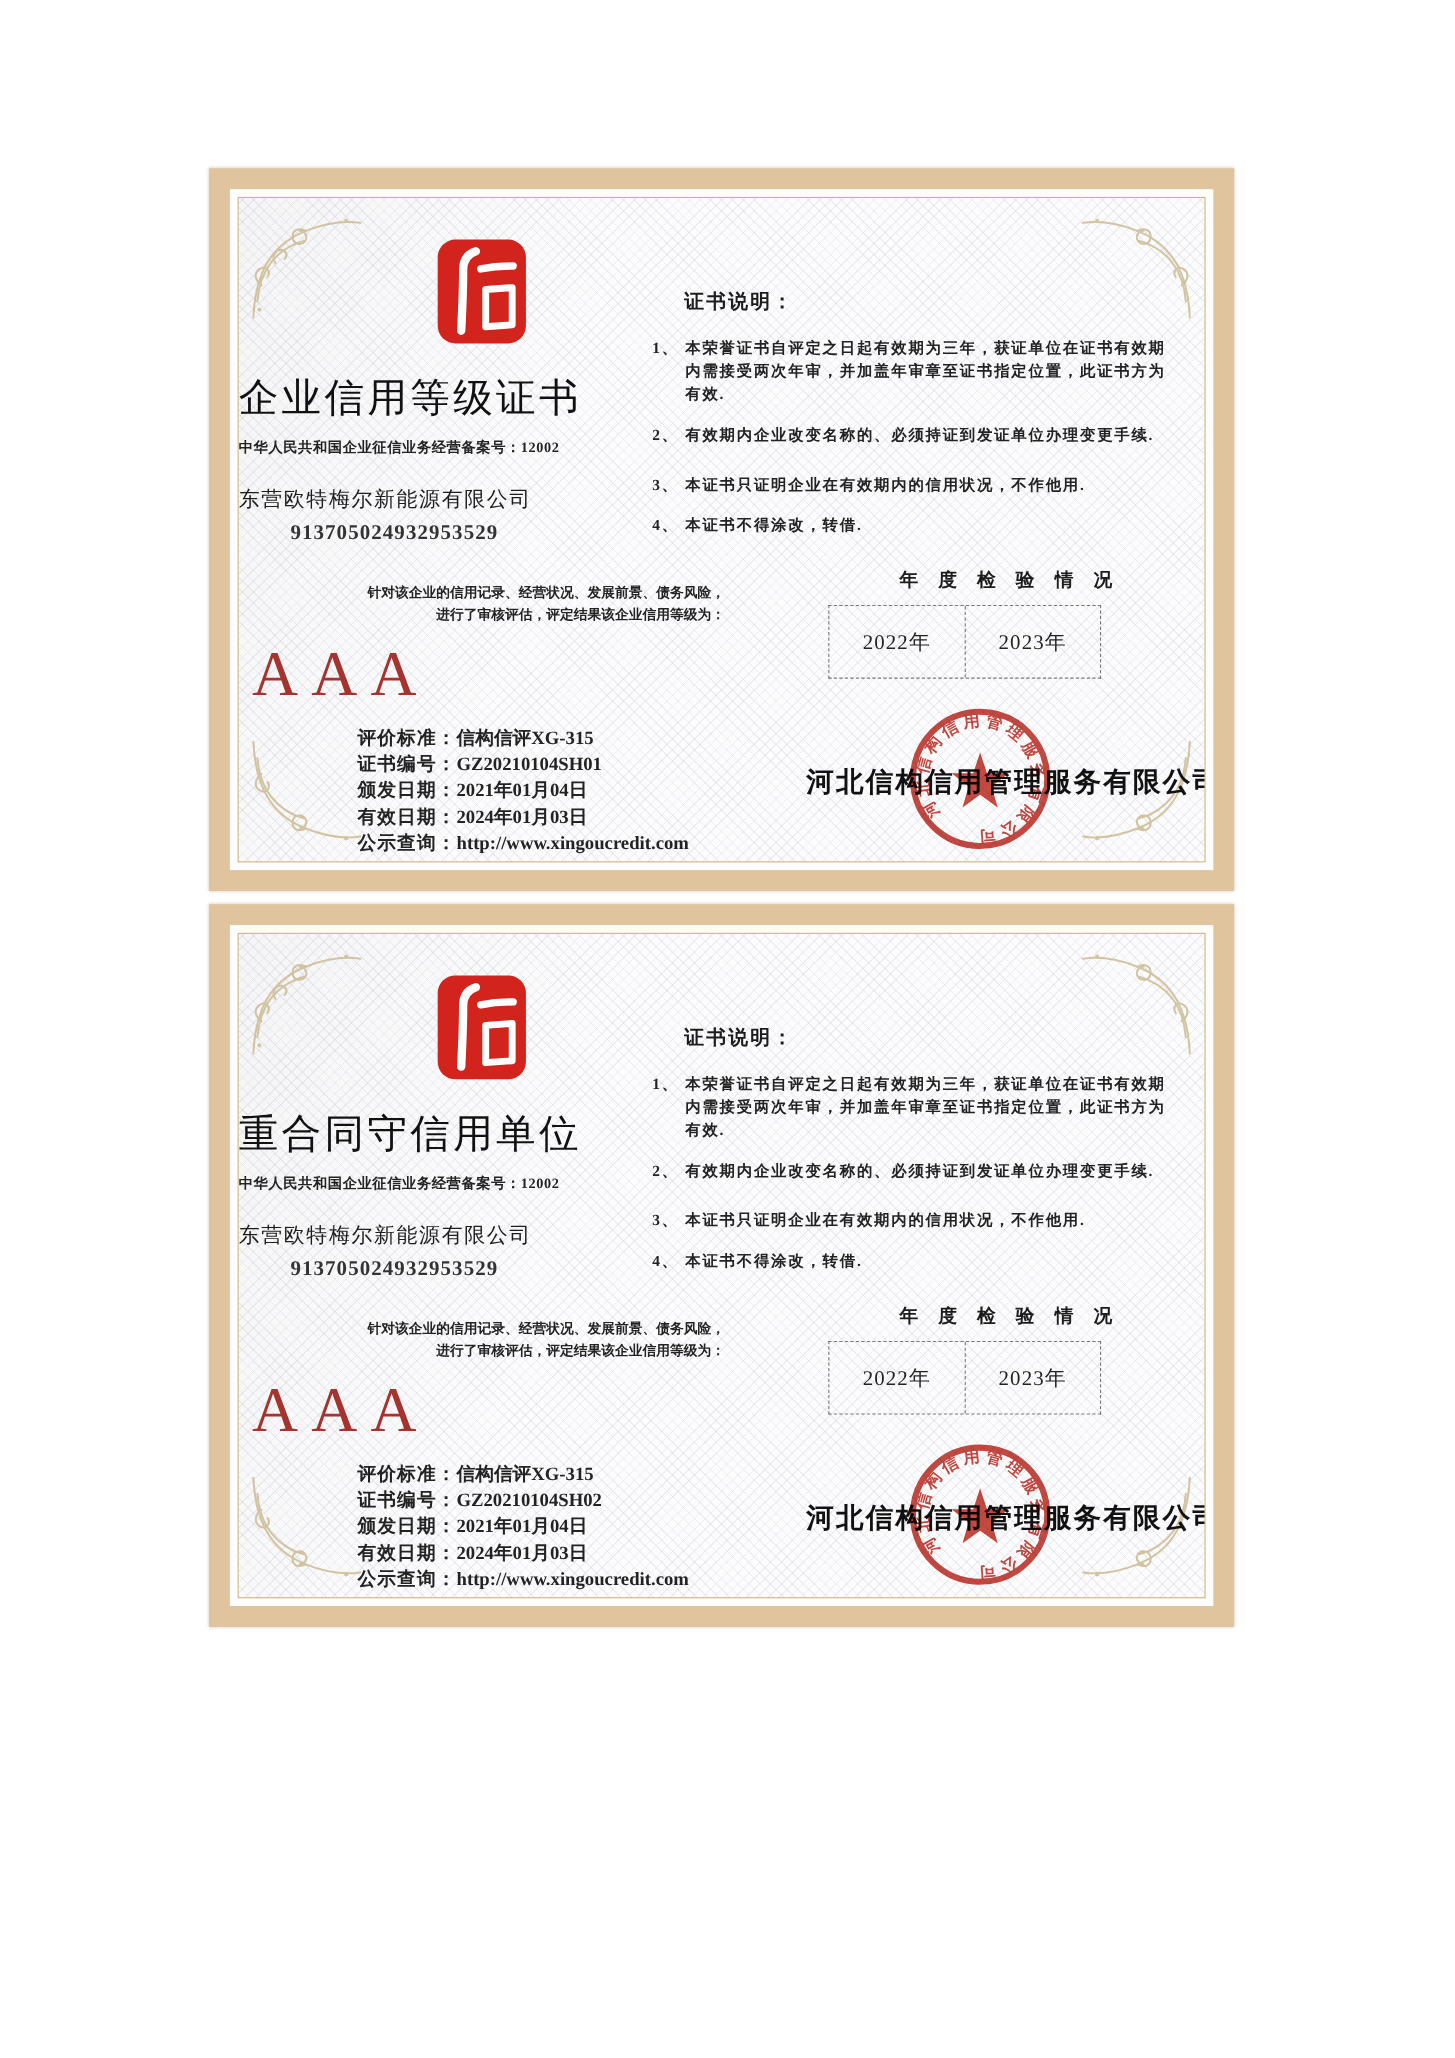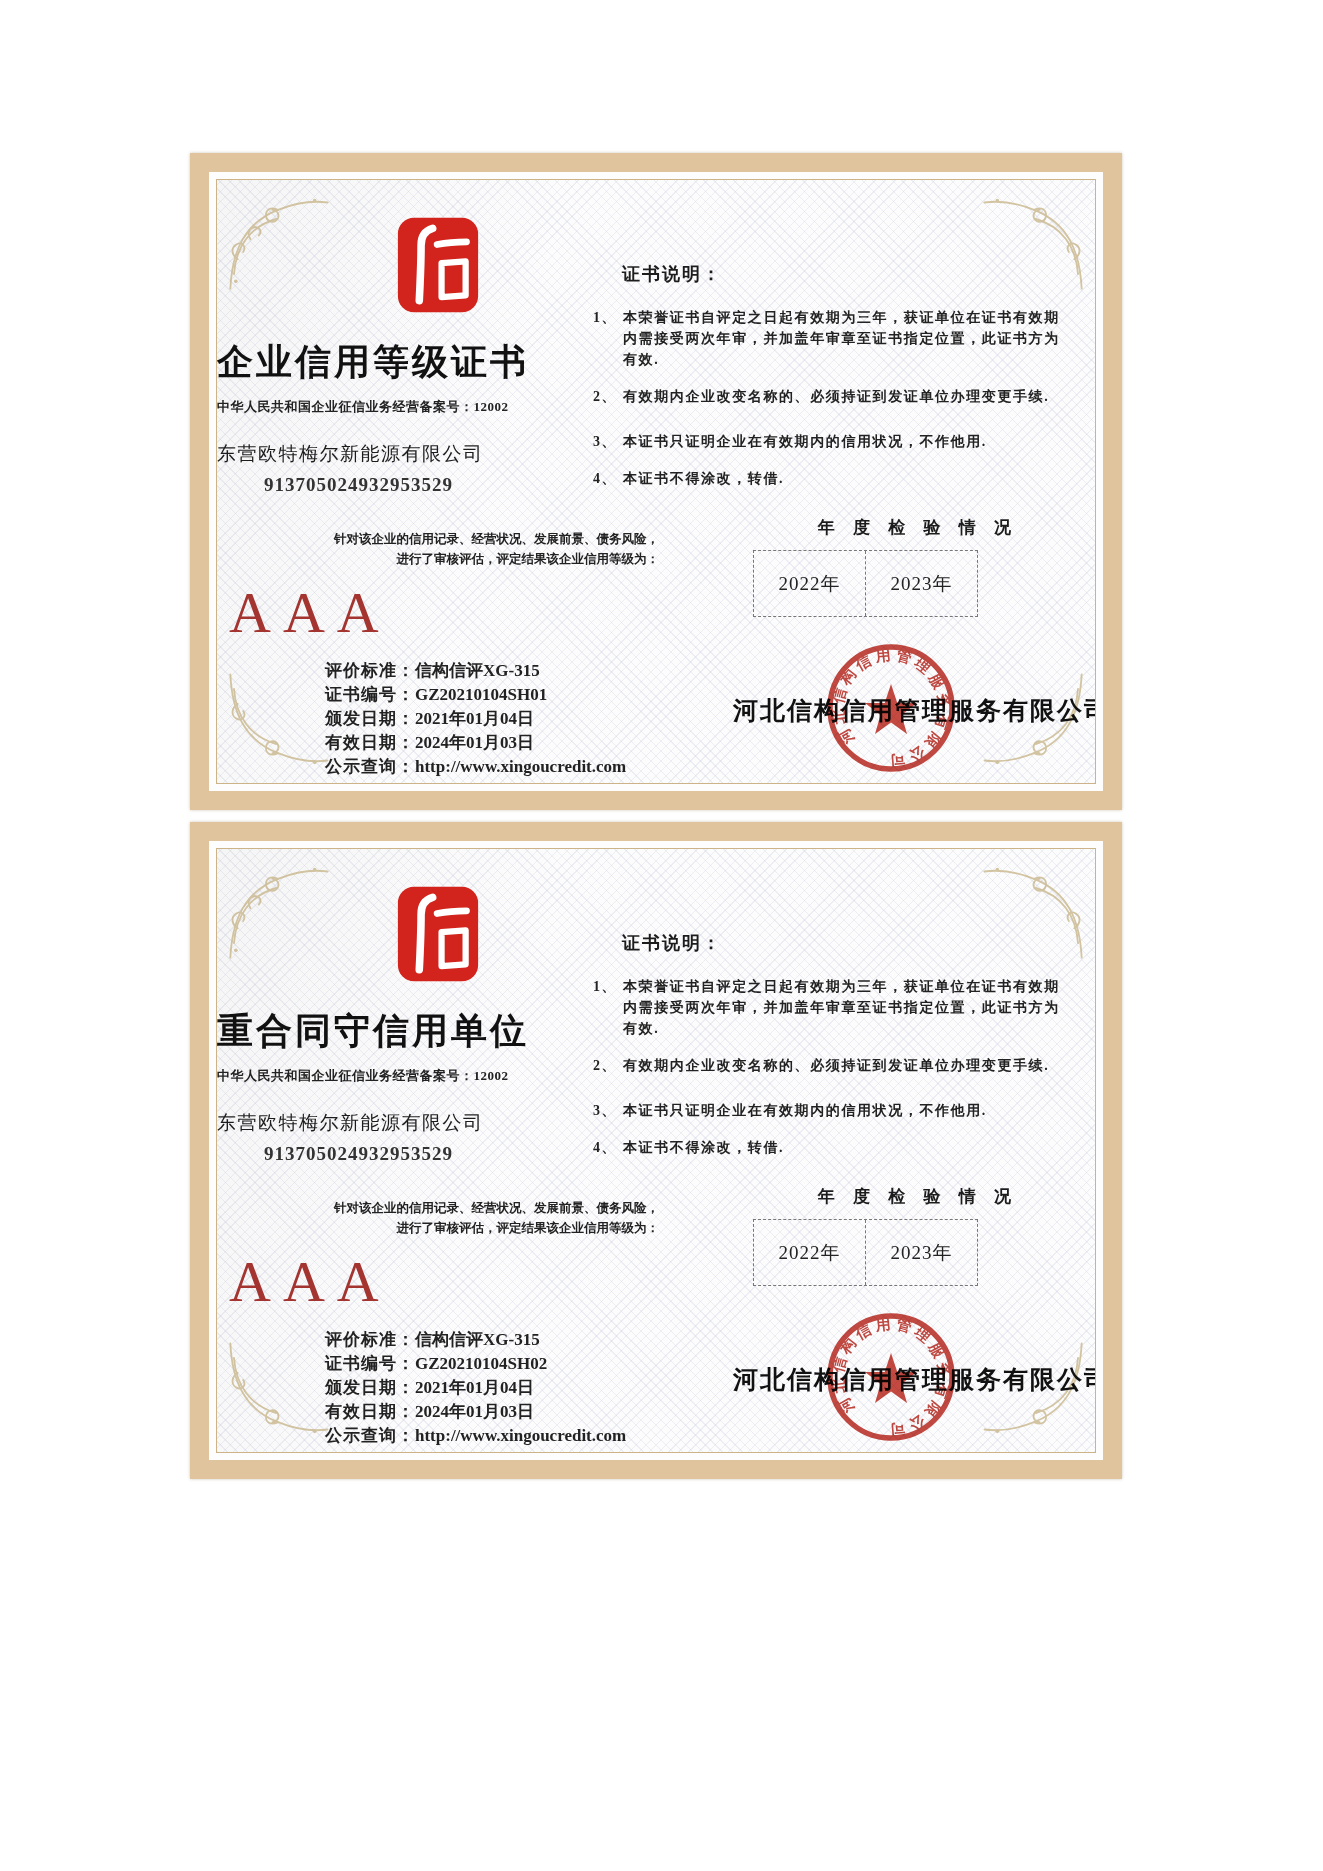--- a/index.html
+++ b/index.html
@@ -25,21 +25,21 @@
       #fcfcfd;
   }
   .fl{position:absolute;opacity:.8;pointer-events:none;}
   .fl.tl{top:6px;left:6px}
   .fl.tr{top:6px;right:6px;transform:scaleX(-1)}
   .fl.bl{bottom:6px;left:6px;transform:scaleY(-1)}
   .fl.br{bottom:6px;right:6px;transform:scale(-1,-1)}
   .logo-wrap{position:absolute;left:0;width:442px;top:34px;text-align:center;}
   .cert-title{
     position:absolute;left:0;width:442px;top:158px;
-    font-size:36px;font-weight:bold;letter-spacing:3px;color:#111;
+    font-size:36px;font-weight:normal;letter-spacing:3px;color:#111;
   }
   .reg-line{position:absolute;left:0;width:442px;top:218px;font-size:13px;font-weight:bold;letter-spacing:.5px;color:#222;}
   .company{position:absolute;left:0;width:442px;top:261px;font-size:19px;font-weight:normal;letter-spacing:1.5px;}
   .ccode{position:absolute;left:0;width:442px;top:294px;font-size:19px;letter-spacing:1px;color:#333;font-weight:600;margin-left:47px;}
   .assess{position:absolute;left:0;width:442px;top:350px;font-size:12.5px;line-height:19.5px;font-weight:600;color:#222;text-align:right;}
   .rating{
     position:absolute;left:0;width:442px;top:404px;padding-left:12px;box-sizing:border-box;
     font-size:58px;line-height:58px;font-weight:normal;letter-spacing:12px;color:#a43430;
   }
   .details{position:absolute;left:108px;top:479px;text-align:left;font-size:17px;line-height:24px;font-weight:600;color:#222;}
@@ -49,21 +49,21 @@
   .notes-title{position:absolute;left:376px;top:82px;font-size:18px;font-weight:bold;letter-spacing:2px;margin-left:29px;}
   .note{position:absolute;left:376px;width:474px;display:flex;font-size:14px;line-height:21px;font-weight:600;color:#222;letter-spacing:1.6px;}
   .note .n{flex:0 0 30px;}
   .note .t{flex:1;}
   .note-0{top:127px}
   .note-1{top:206px}
   .note-2{top:251px}
   .note-3{top:288px}
   .annual-title{position:absolute;left:536px;width:265px;top:336px;text-align:right;font-size:17px;font-weight:bold;letter-spacing:7px;}
   .annual-box{
-    position:absolute;left:536px;top:370px;width:225px;height:67px;box-sizing:border-box;
+    position:absolute;left:536px;top:370px;width:248px;height:67px;box-sizing:border-box;
     border:1.5px dashed #777;display:flex;
   }
   .annual-box .cell{flex:1;display:flex;align-items:center;justify-content:center;font-size:19px;color:#222;letter-spacing:1px;}
   .annual-box .cell:first-child{border-right:1.5px dashed #777;}
   .issuer{position:absolute;left:465px;top:514px;width:480px;text-align:center;font-size:25px;font-weight:bold;letter-spacing:2px;color:#111;}
   .seal{position:absolute;left:596px;top:450px;width:156px;height:156px;mix-blend-mode:multiply;opacity:.92;}
 </style>
 </head>
 <body>
 

